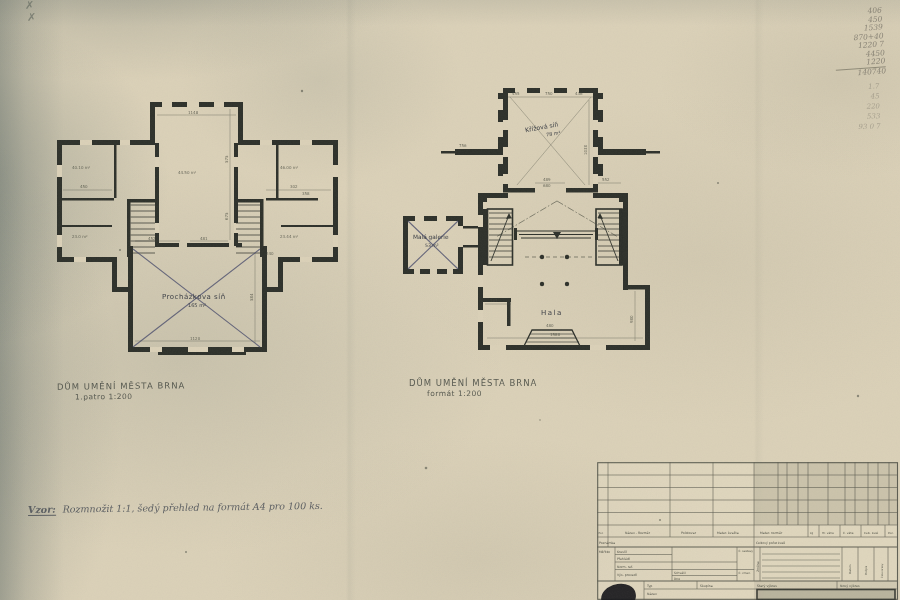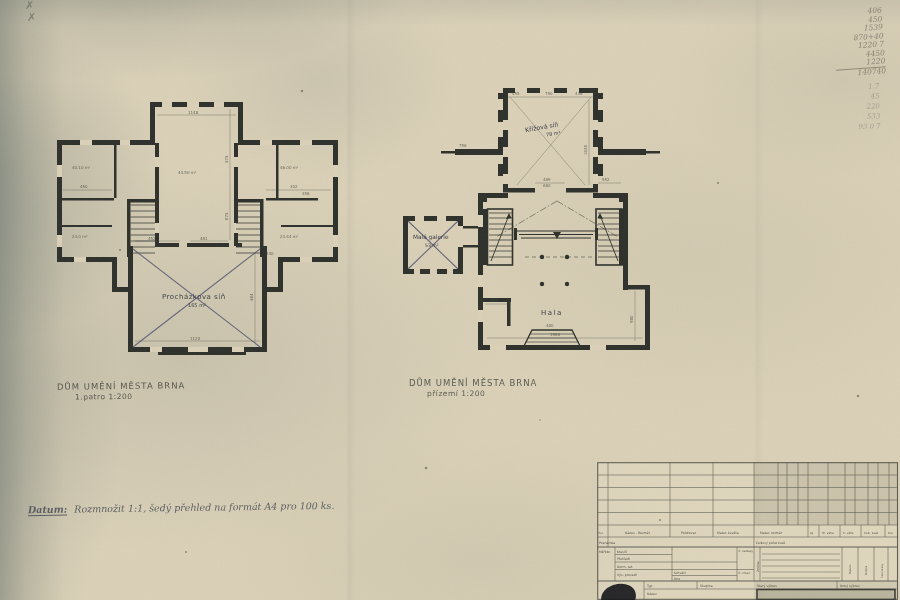--- a/index.html
+++ b/index.html
@@ -339,25 +339,25 @@
       <text x="146" y="230" font-size="7" letter-spacing="1.5">Hala</text>
     </g>
   </svg>
 
   <div class="caption caption-left">
     <div class="t">DŮM UMĚNÍ MĚSTA BRNA</div>
     <div class="s">1.patro 1:200</div>
   </div>
   <div class="caption caption-right">
     <div class="t">DŮM UMĚNÍ MĚSTA BRNA</div>
-    <div class="s">přízemí 1:200</div>
+    <div class="s">formát 1:200</div>
   </div>
 
   <div class="note">
-    <span class="lead">Datum:</span><span>Rozmnožit 1:1, šedý přehled na formát A4 pro 100 ks.</span>
+    <span class="lead">Vzor:</span><span>Rozmnožit 1:1, šedý přehled na formát A4 pro 100 ks.</span>
   </div>
 
   <svg class="titleblock" width="302" height="138" viewBox="0 0 302 138">
     <rect x="0" y="0" width="301" height="138" fill="#e4dbc3" opacity="0.55"></rect>
     <rect x="157" y="0" width="144" height="63" fill="#84826f" opacity="0.22"></rect>
     <rect x="157" y="119" width="144" height="19" fill="#8a8876" opacity="0.15"></rect>
     <g stroke="#4a4c42" stroke-width="0.6" opacity="0.85">
       <rect x="0.7" y="0.7" width="299.8" height="136.6" fill="none" stroke-width="1.1"></rect>
       <line x1="0" y1="13" x2="301" y2="13"></line>
         <line x1="0" y1="25.5" x2="301" y2="25.5"></line>

